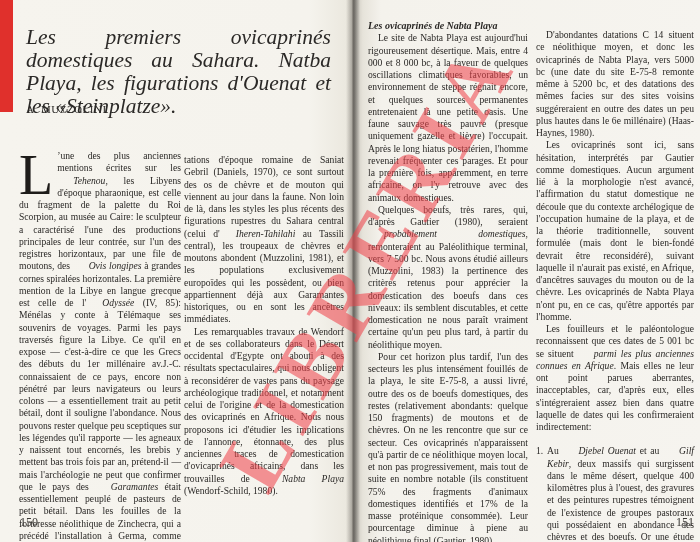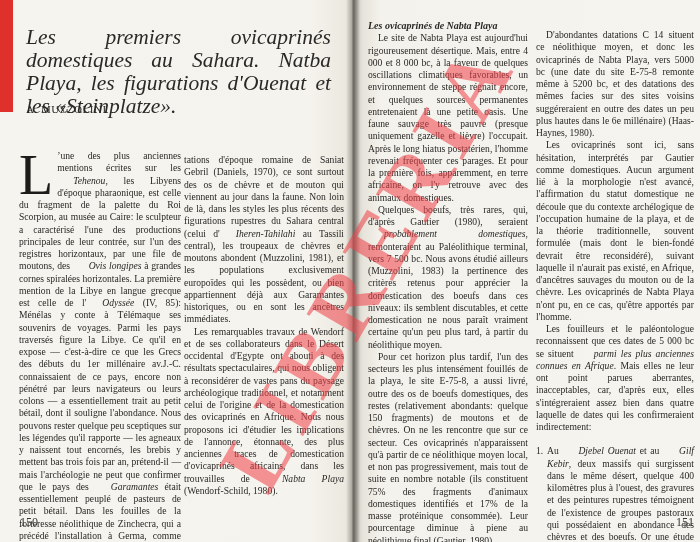--- a/index.html
+++ b/index.html
@@ -92,21 +92,21 @@
   <div class="col col-r1">
     <p class="section-heading">Les ovicaprinés de Nabta Playa</p>
     <p>Le site de Nabta Playa est aujourd'hui rigoureusement désertique. Mais, entre 4 000 et 8 000 bc, à la faveur de quelques oscillations climatiques favorables, un environnement de steppe régnait encore, et quelques sources permanentes entretenaient là une petite oasis. Une faune sauvage très pauvre (presque uniquement gazelle et lièvre) l'occupait. Après le long hiatus postatérien, l'homme revenait fréquenter ces parages. Et pour la première fois, apparemment, en terre africaine, on l'y retrouve avec des animaux domestiques.</p>
     <p><span>Quelques boeufs, très rares, qui, d'après Gautier (1980), seraient </span><i>probablement domestiques</i><span>, remonteraient au Paléolithique terminal, vers 7 500 bc. Nous avons étudié ailleurs (Muzzolini, 1983) la pertinence des critères retenus pour apprécier la domestication des boeufs dans ces niveaux: ils semblent discutables, et cette domestication ne nous paraît vraiment certaine qu'un peu plus tard, à partir du néolithique moyen.</span></p>
     <p>Pour cet horizon plus tardif, l'un des secteurs les plus intensément fouillés de la playa, le site E-75-8, a aussi livré, outre des os de boeufs domestiques, des restes (relativement abondants: quelque 150 fragments) de moutons et de chèvres. On ne les rencontre que sur ce secteur. Ces ovicaprinés n'apparaissent qu'à partir de ce néolithique moyen local, et non pas progressivement, mais tout de suite en nombre notable (ils constituent 75% des fragments d'animaux domestiques identifiés et 17% de la masse protéinique consommée). Leur pourcentage diminue à piene au néolithique final (Gautier, 1980).</p>
   </div>
 
   <div class="col col-r2">
     <p style="margin-top:9px">D'abondantes datations C 14 situent ce néolithique moyen, et donc les ovicaprinés de Nabta Playa, vers 5000 bc (une date du site E-75-8 remonte même à 5200 bc, et des datations des mêmes facies sur des sites voisins suggéreraient en outre des dates un peu plus hautes dans le 6e millénaire) (Haas-Haynes, 1980).</p>
     <p>Les ovicaprinés sont ici, sans hésitation, interprétés par Gautier comme domestiques. Aucun argument lié à la morphologie n'est avancé, l'affirmation du statut domestique ne découle que du contexte archélogique de l'occupation humaine de la playa, et de la théorie traditionnelle, souvent formulée (mais dont le bien-fondé devrait être reconsidéré), suivant laquelle il n'aurait pas existé, en Afrique, d'ancêtres sauvages du mouton ou de la chèvre. Les ovicaprinés de Nabta Playa n'ont pu, en ce cas, qu'être apportés par l'homme.</p>
-    <p><span>Les fouilleurs et le paléontologue reconnaissent que ces dates de 5 000 bc se situent </span><i>parmi les plus anciennes connues en Afrique</i><span>. Mais elles ne leur ont point parues aberrantes, inacceptables, car, d'après eux, elles s'intégreraient assez bien dans quatre laquelle de dates qui les confirmeraient indirectement:</span></p>
+    <p><span>Les fouilleurs et le paléontologue reconnaissent que ces dates de 5 001 bc se situent </span><i>parmi les plus anciennes connues en Afrique</i><span>. Mais elles ne leur ont point parues aberrantes, inacceptables, car, d'après eux, elles s'intégreraient assez bien dans quatre laquelle de dates qui les confirmeraient indirectement:</span></p>
     <p class="list-item"><span class="list-num">1.</span><span>Au </span><i>Djebel Ouenat</i><span> et au </span><i>Gilf Kebir</i><span>, deux massifs qui surgissent dans le même désert, quelque 400 kilomètres plus à l'ouest, des gravures et des peintures rupestres témoignent de l'existence de groupes pastoraux qui possédaient en abondance des chèvres et des boeufs. Or une étude de Van Noten et du paléontologiste Misonne (1978) situe au moins une partie de ces figurations rupestres, les gravures, à une haute</span></p>
   </div>
 
   <div class="page-num page-num-right">151</div>
 
   <div class="gutter"></div>
 
   <div class="watermark">LIBRERIA</div>
 </div>
 

